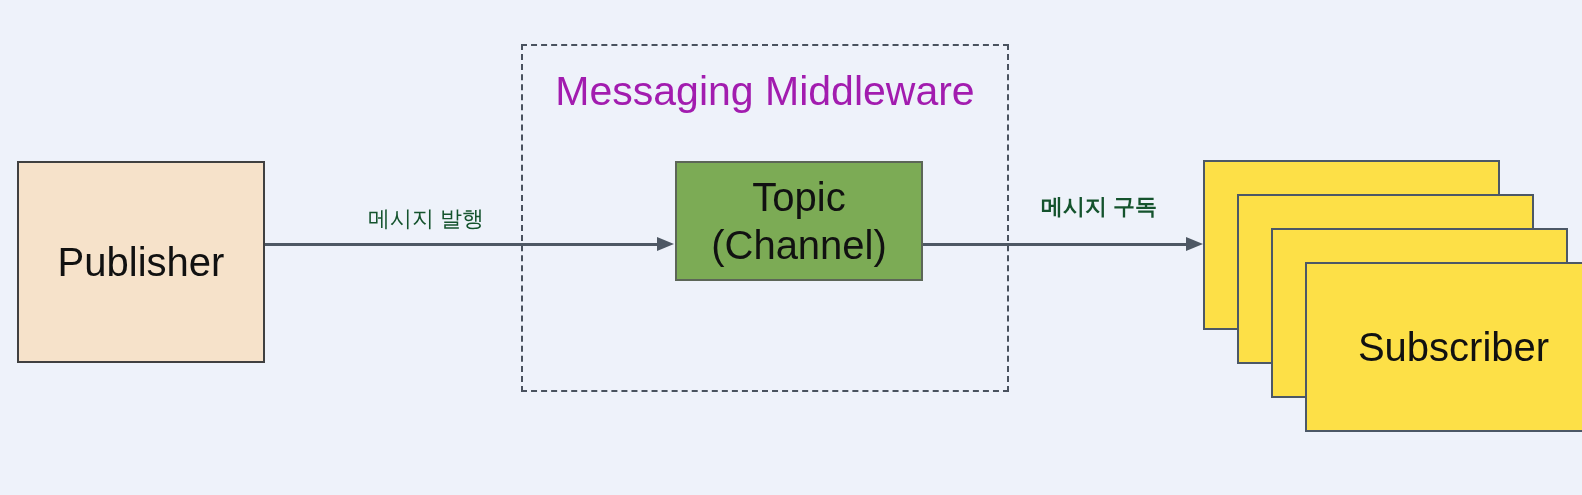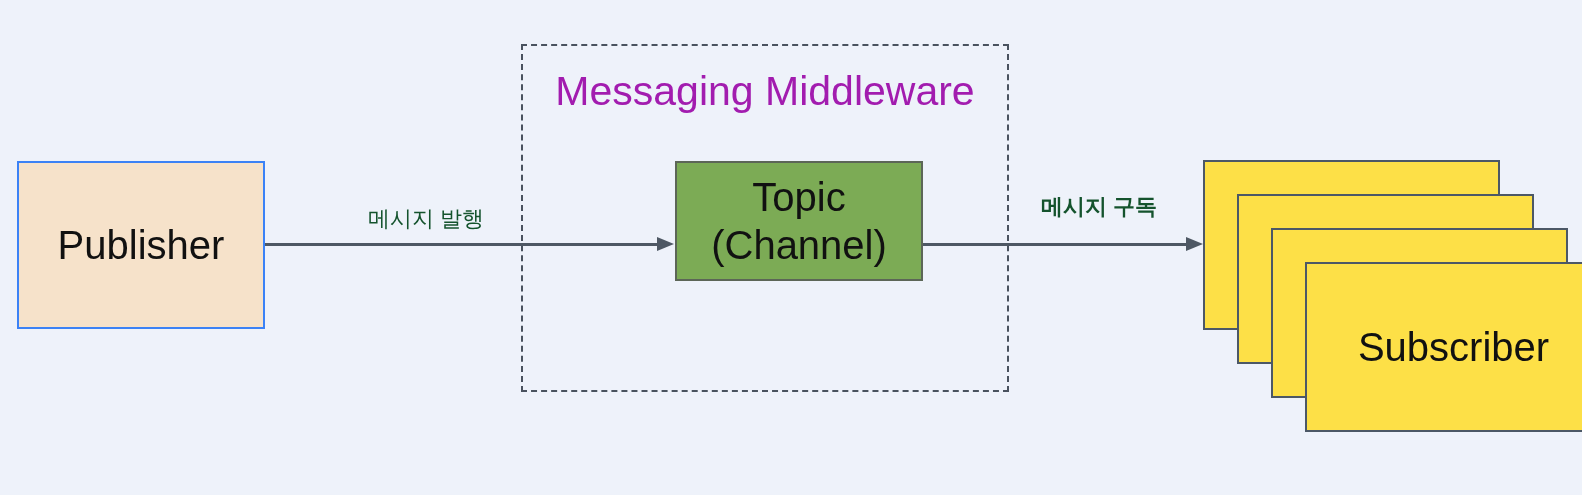--- a/index.html
+++ b/index.html
@@ -19,23 +19,23 @@
     box-sizing:border-box;
     display:flex;
     align-items:center;
     justify-content:center;
     text-align:center;
     color:#111111;
     font-size:40px;
     line-height:1.2;
   }
   .publisher{
-    left:17px; top:161px; width:248px; height:168px;
+    left:17px; top:161px; width:248px; height:202px;
     background:#F6E2CA;
-    border:2px solid #3b82f6;
+    border:2px solid #404040;
   }
   .middleware{
     position:absolute;
     box-sizing:border-box;
     left:521px; top:44px; width:488px; height:348px;
     border:2px dashed #49525E;
   }
   .middleware-title{
     position:absolute;
     left:0; right:0; top:22px;

